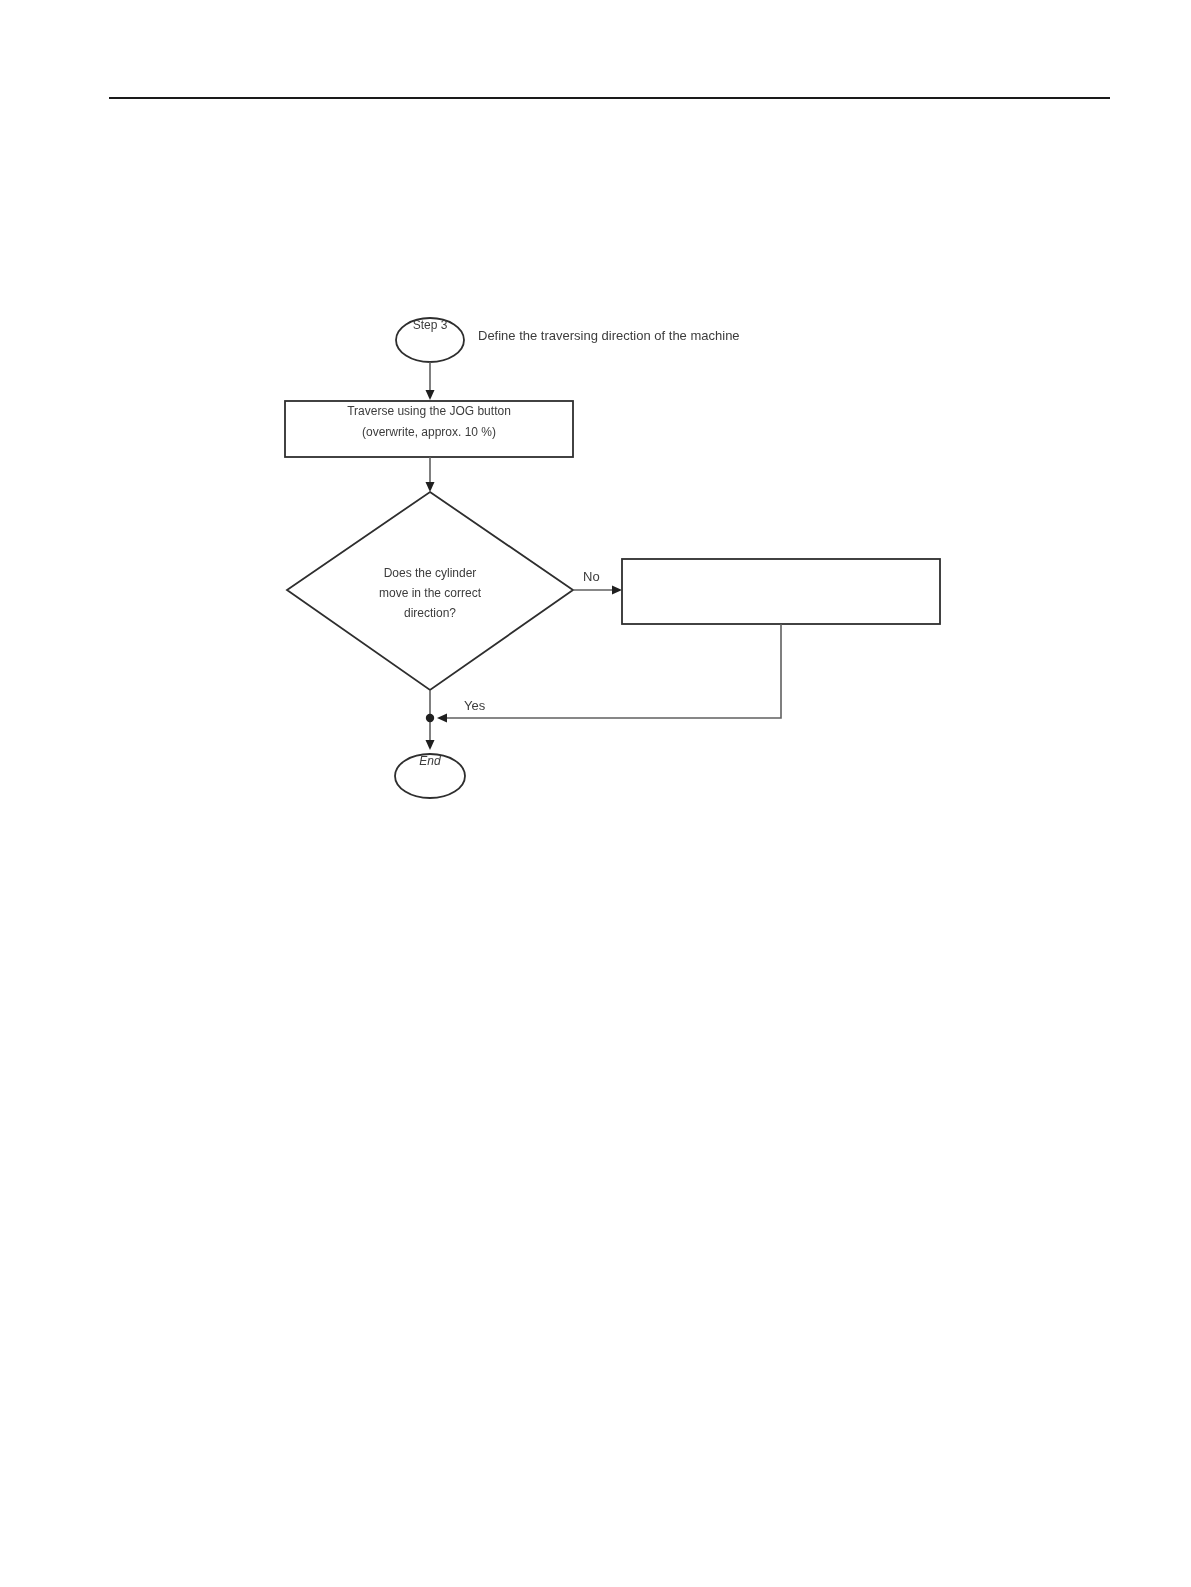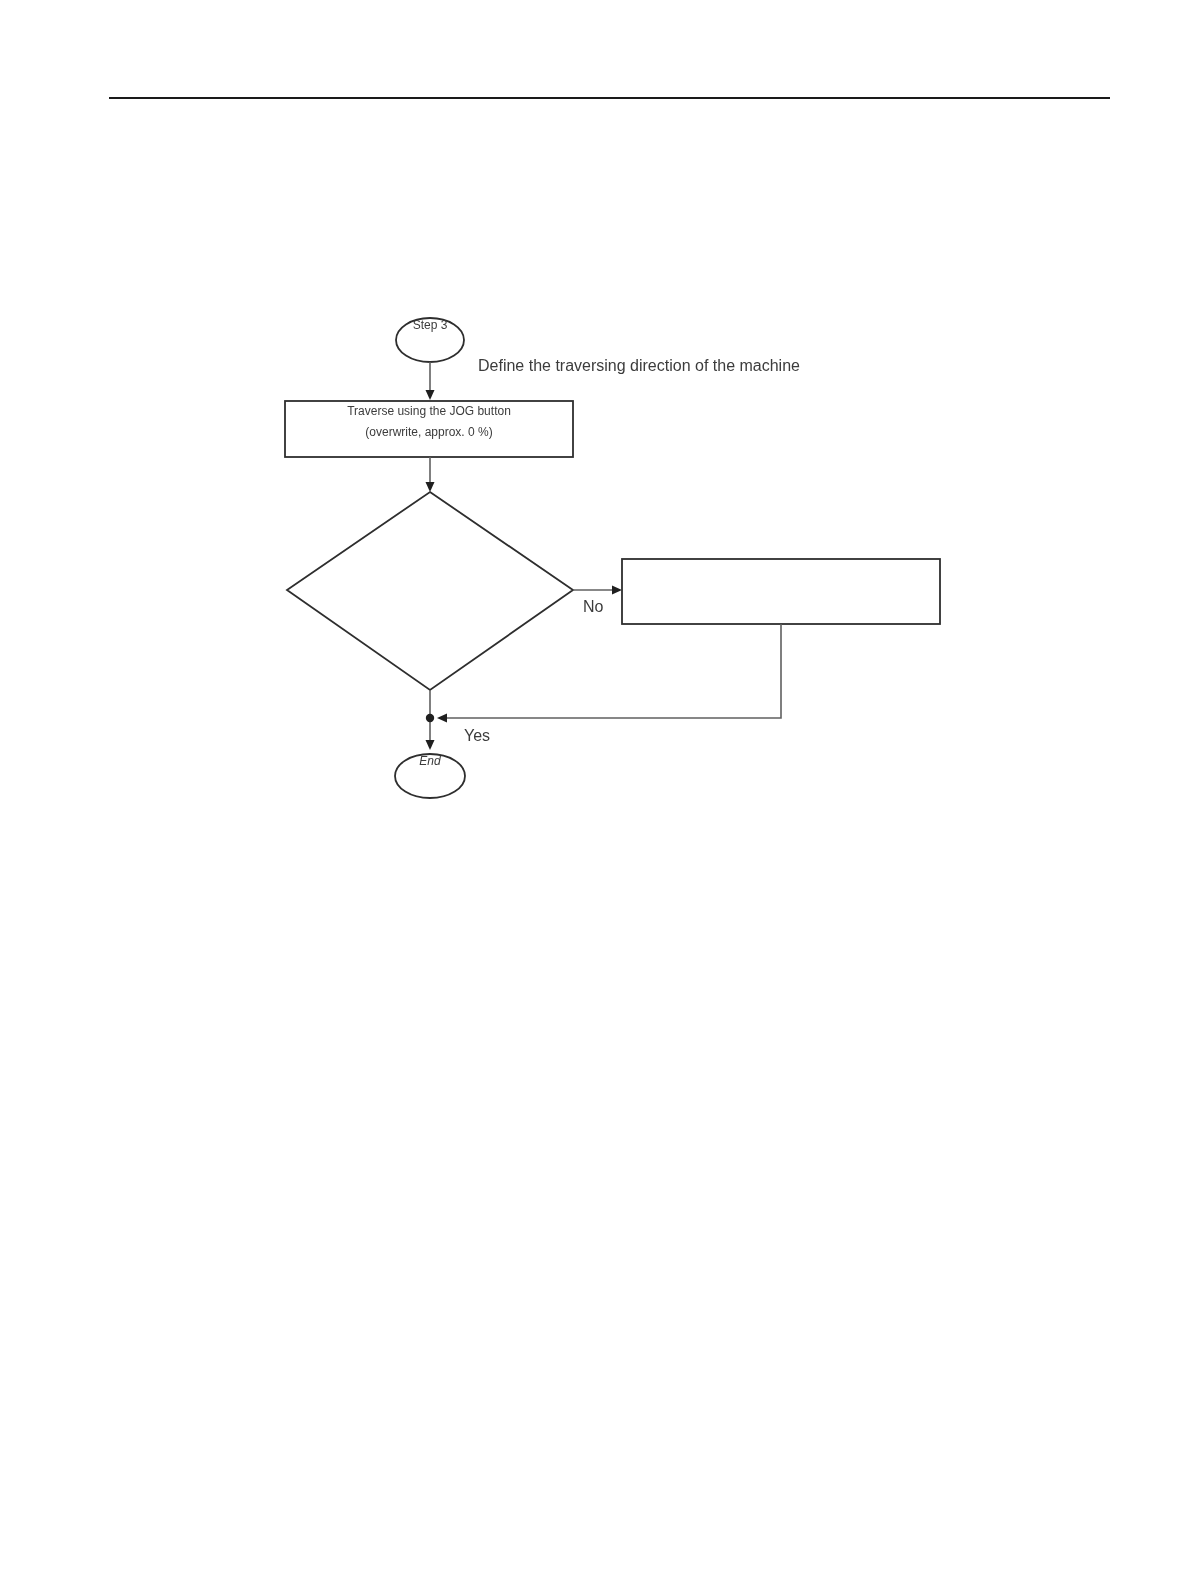--- a/index.html
+++ b/index.html
@@ -57,25 +57,24 @@
     fill: var(--arrow-color);
     stroke: none;
   }
   .junction {
     fill: var(--arrow-color);
     stroke: none;
   }
   .label {
     position: absolute;
     color: var(--text-color);
-    font-size: 16px;
+    font-size: 13px;
     line-height: 20px;
     white-space: nowrap;
     z-index: 2;
-    margin-top: 30px;
   }
   .node-text {
     position: absolute;
     display: flex;
     flex-direction: column;
     justify-content: flex-start;
     color: var(--text-color);
     font-size: 12px;
     z-index: 2;
   }
@@ -122,23 +121,28 @@
   </svg>
 
   <div class="node-text centered" style="left:396px; top:318px; width:68px; height:44px;">
     <span>Step 3</span>
   </div>
 
   <div class="label" style="left:478px; top:326px;">Define the traversing direction of the machine</div>
 
   <div class="node-text centered lh21" style="left:285px; top:401px; width:288px; height:44px;">
     <span>Traverse using the JOG button</span>
-    <span>(overwrite, approx. 0 %)</span>
+    <span>(overwrite, approx. 10 %)</span>
   </div>
 
+  <div class="node-text centered lh20" style="left:315px; top:563px; width:230px; height:60px;">
+    <span>Does the cylinder</span>
+    <span>move in the correct</span>
+    <span>direction?</span>
+  </div>
 
   <div class="label" style="left:583px; top:567px;">No</div>
 
 
   <div class="label" style="left:464px; top:696px;">Yes</div>
 
   <div class="node-text centered" style="left:395px; top:754px; width:70px; height:44px;font-style:italic;">
     <span>End</span>
   </div>
 

